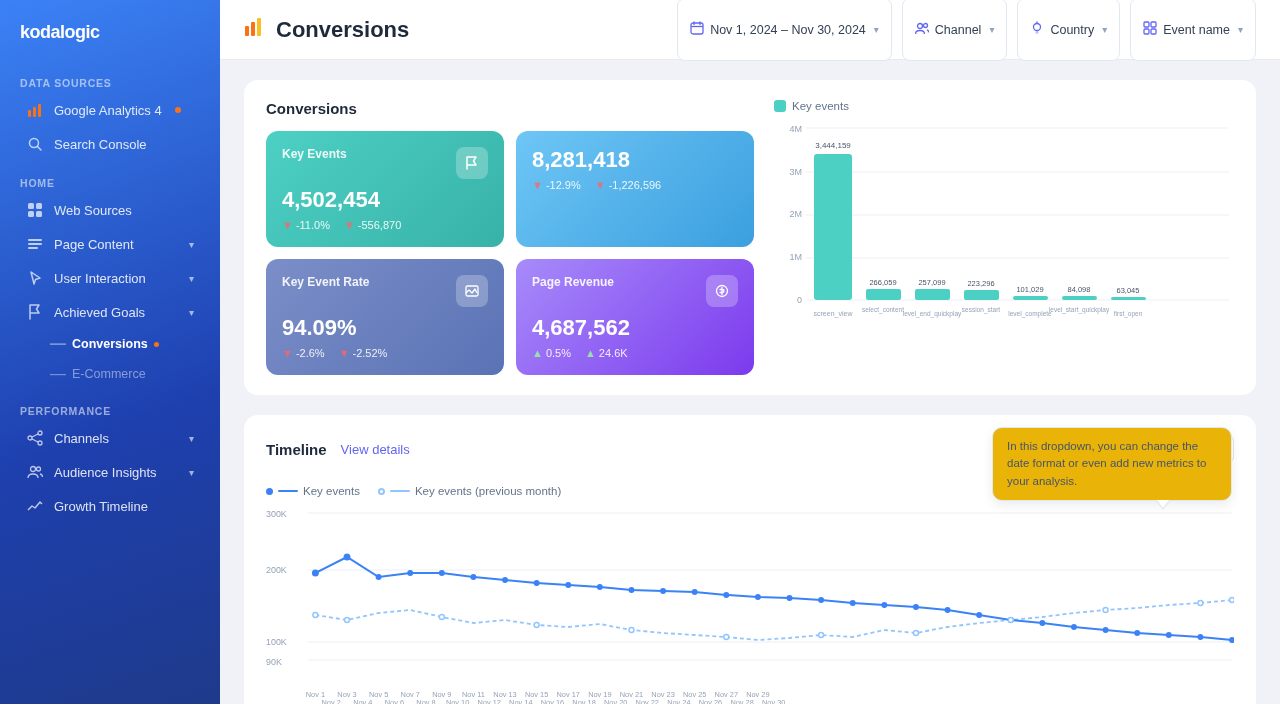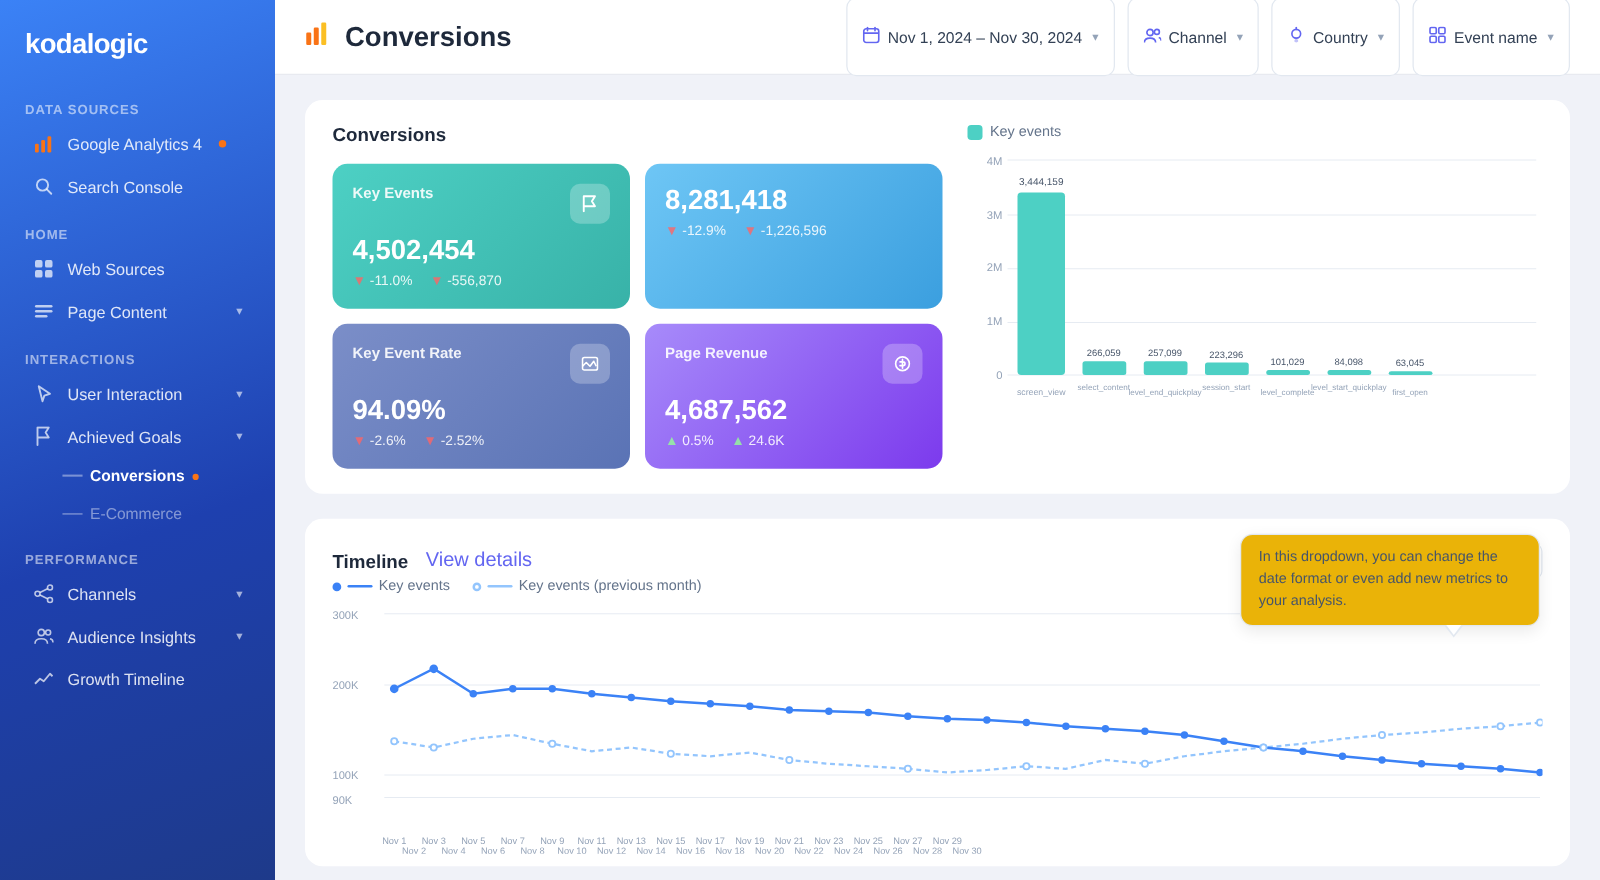--- a/index.html
+++ b/index.html
@@ -12,21 +12,21 @@
       background: linear-gradient(160deg, #3b82f6 0%, #1e40af 60%, #1e3a8a 100%);
       color: white;
       display: flex;
       flex-direction: column;
       padding: 0;
       height: 100vh;
       overflow-y: auto;
     }
     .sidebar-logo {
       padding: 22px 20px 18px;
-      font-size: 22px;
+      font-size: 18px;
       font-weight: 700;
       color: white;
       letter-spacing: -0.5px;
     }
     .sidebar-section-label {
       font-size: 10.5px;
       font-weight: 600;
       color: rgba(255,255,255,0.55);
       text-transform: uppercase;
       letter-spacing: 0.8px;
@@ -210,24 +210,24 @@
     .timeline-panel {
       background: white;
       border-radius: 14px;
       padding: 20px 22px;
       position: relative;
     }
     .timeline-header {
       display: flex;
       align-items: center;
       gap: 14px;
-      margin-bottom: 0;
+      margin-bottom: 22px;
     }
     .timeline-title { font-size: 15px; font-weight: 700; color: #1e293b; }
-    .view-details { font-size: 16px; color: #6366f1; text-decoration: none; cursor: pointer; }
+    .view-details { font-size: 13px; color: #6366f1; text-decoration: none; cursor: pointer; }
     .timeline-actions {
       margin-left: auto;
       display: flex;
       align-items: center;
       gap: 8px;
     }
     .timeline-action-btn {
       width: 28px; height: 28px;
       display: flex; align-items: center; justify-content: center;
       border-radius: 6px;
@@ -327,21 +327,20 @@
       <svg width="16" height="16" viewBox="0 0 16 16" fill="none">
           <rect x="1" y="3" width="14" height="2" rx="1" fill="rgba(255,255,255,0.7)"></rect>
           <rect x="1" y="7" width="14" height="2" rx="1" fill="rgba(255,255,255,0.7)"></rect>
           <rect x="1" y="11" width="10" height="2" rx="1" fill="rgba(255,255,255,0.7)"></rect>
         </svg>
     </div>
     <span>Page Content</span>
     <span class="chevron">▾</span>
   </div>
 
-  <div class="sidebar-section-label">Interactions</div>
   <div class="sidebar-item">
     <div class="item-icon">
       <svg width="16" height="16" viewBox="0 0 16 16" fill="none">
           <path d="M4 2L13 8L8.5 9.5L7 14L4 2Z" stroke="rgba(255,255,255,0.7)" stroke-width="1.5" stroke-linejoin="round" fill="none"></path>
         </svg>
     </div>
     <span>User Interaction</span>
     <span class="chevron">▾</span>
   </div>
   <div class="sidebar-item">

